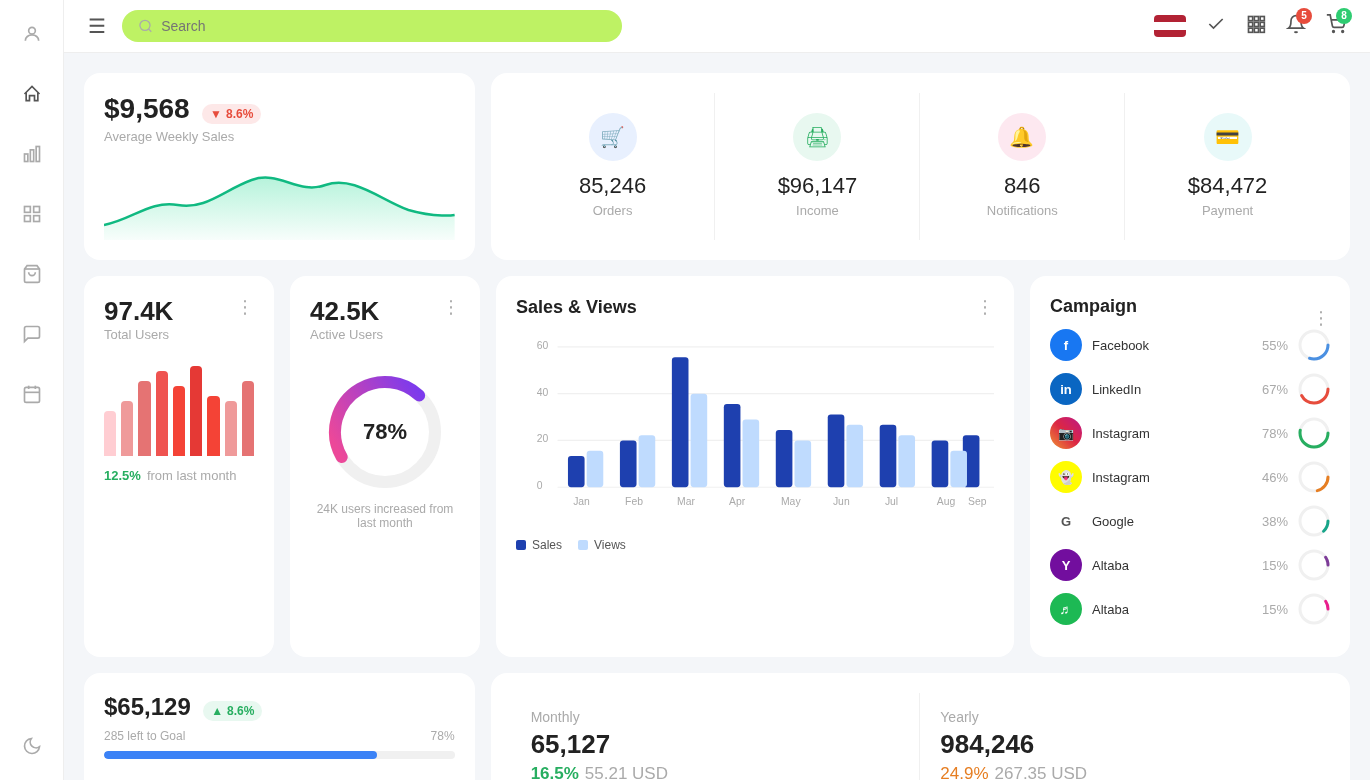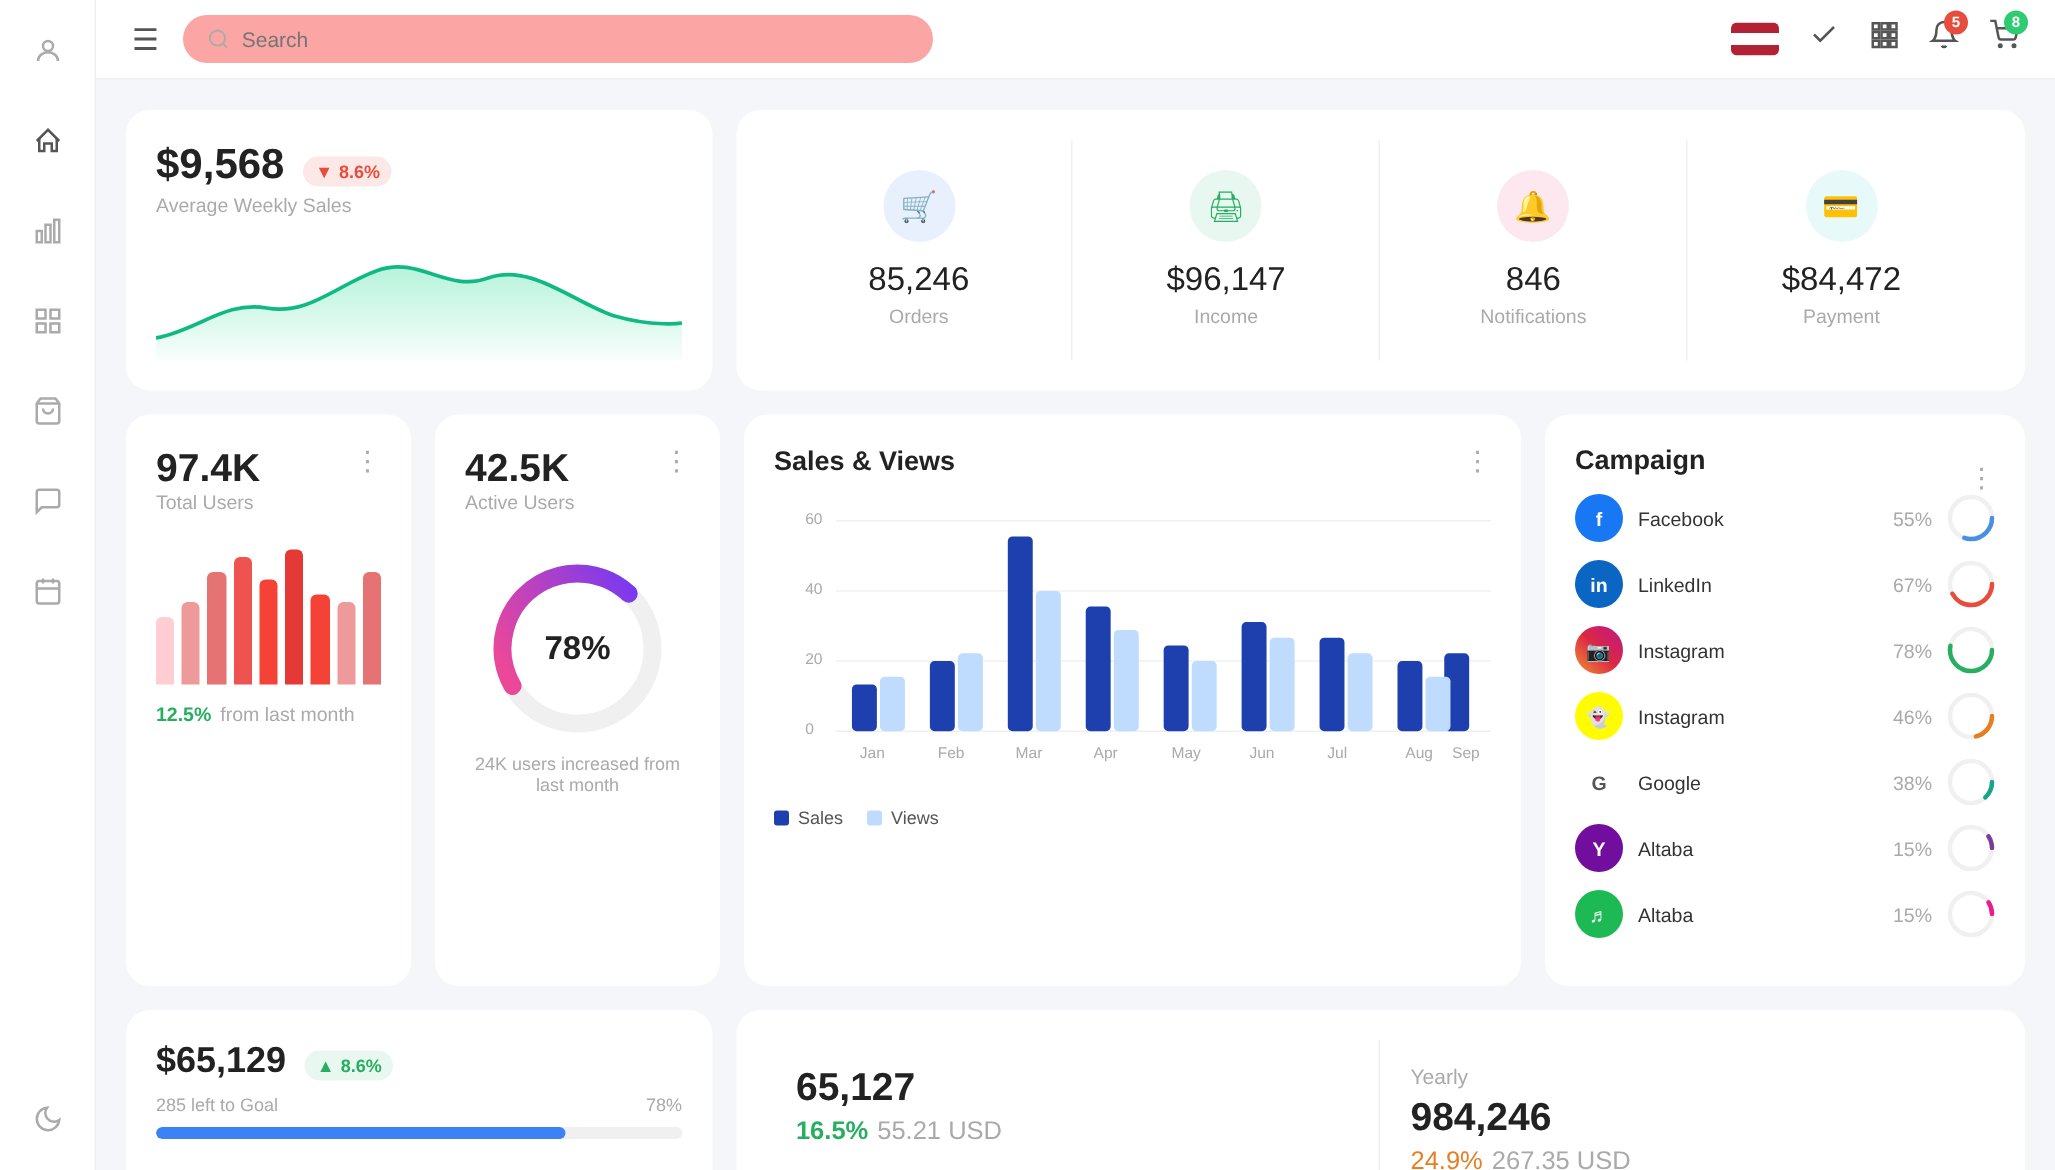--- a/index.html
+++ b/index.html
@@ -9,21 +9,21 @@
     .sidebar { width: 64px; background: #fff; display: flex; flex-direction: column; align-items: center; padding: 16px 0; gap: 24px; border-right: 1px solid #eee; z-index: 10; }
     .sidebar-icon { width: 36px; height: 36px; display: flex; align-items: center; justify-content: center; border-radius: 8px; cursor: pointer; color: #aaa; font-size: 18px; }
     .sidebar-icon.active { color: #555; }
     
     
     .main { flex: 1; display: flex; flex-direction: column; overflow: hidden; }
     
     
     .header { background: #fff; padding: 10px 24px; display: flex; align-items: center; gap: 16px; border-bottom: 1px solid #eee; }
     .header-menu { font-size: 20px; cursor: pointer; color: #555; }
-    .search-bar { flex: 1; max-width: 500px; display: flex; align-items: flex-start; background: #fca5a5; border-radius: 24px; padding: 8px 16px; gap: 8px; }
+    .search-bar { flex: 1; max-width: 500px; display: flex; align-items: flex-start; background: #bef264; border-radius: 24px; padding: 8px 16px; gap: 8px; }
     .search-bar input { border: none; background: transparent; outline: none; width: 100%; font-size: 14px; color: #555; }
     .header-right { margin-left: auto; display: flex; align-items: center; gap: 20px; }
     .header-icon { position: relative; cursor: pointer; color: #555; font-size: 20px; }
     .badge { position: absolute; top: -6px; right: -6px; background: #e74c3c; color: #fff; font-size: 10px; border-radius: 50%; width: 16px; height: 16px; display: flex; align-items: center; justify-content: center; font-weight: bold; }
     .badge.green { background: #2ecc71; }
     .flag { width: 32px; height: 22px; border-radius: 4px; overflow: hidden; display: flex; flex-direction: column; }
     .flag-top { flex: 1; background: #B22234; }
     .flag-mid { flex: 1; background: #fff; }
     .flag-bot { flex: 1; background: #B22234; }
     
@@ -467,20 +467,21 @@
           <span style="font-size:12px;color:#aaa;">285 left to Goal</span>
           <span style="font-size:12px;color:#aaa;">78%</span>
         </div>
         <div class="progress-bar-wrap">
           <div class="progress-bar-fill" style="width:78%;"></div>
         </div>
       </div>
 
       <div class="card monthly-yearly">
         <div class="my-item my-divider">
+          <div class="my-label">Monthly</div>
           <div class="my-value">65,127</div>
           <div class="my-sub">
             <span class="pct-green">16.5%</span>
             <span class="sub-gray">55.21 USD</span>
           </div>
         </div>
         <div class="my-item">
           <div class="my-label">Yearly</div>
           <div class="my-value">984,246</div>
           <div class="my-sub">

